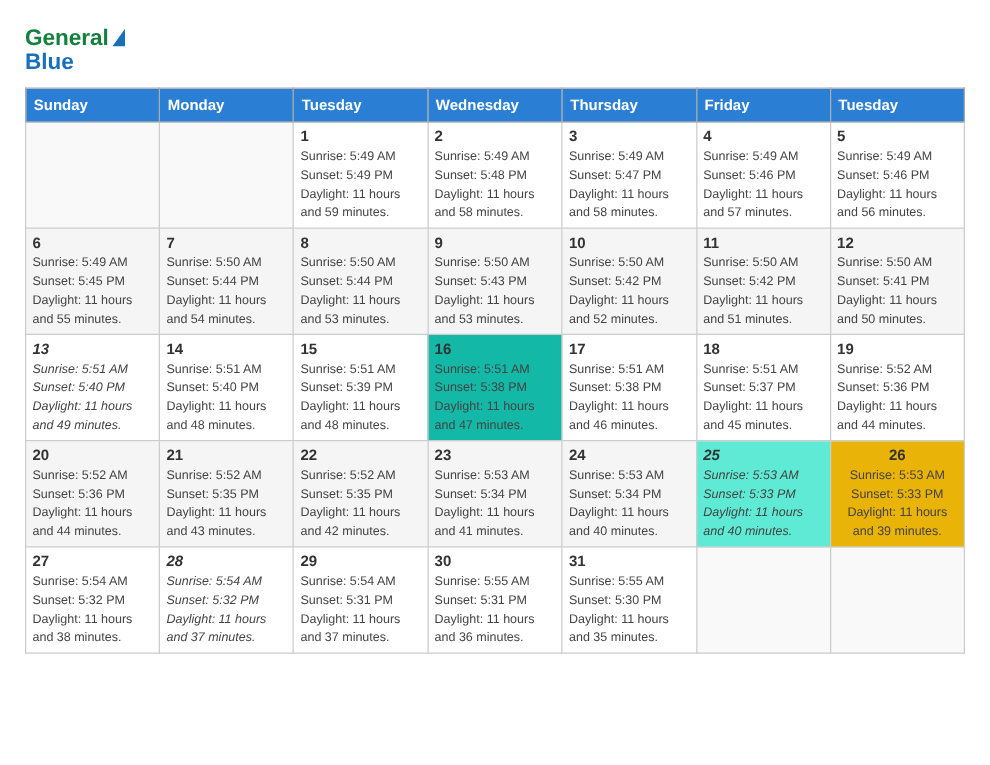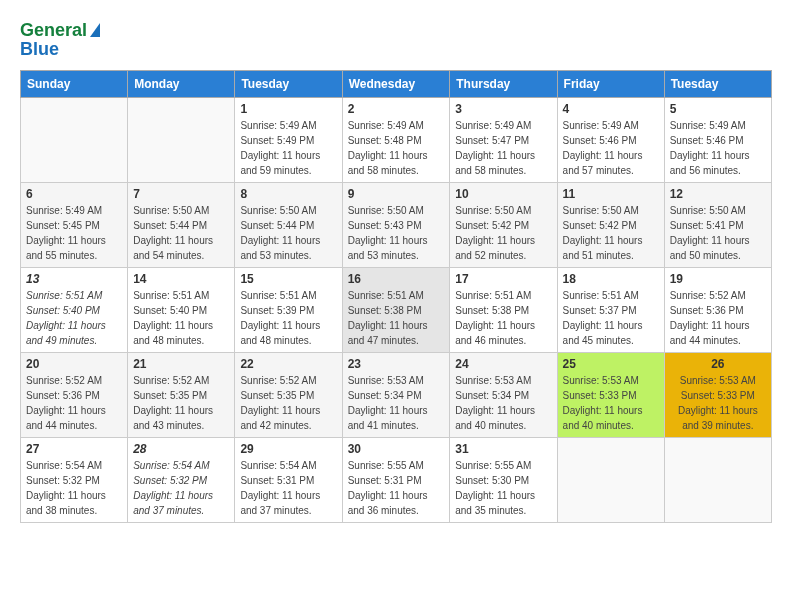--- a/index.html
+++ b/index.html
@@ -171,21 +171,21 @@
           <div class="day-info">Sunrise: 5:51 AM<br>Sunset: 5:40 PM<br>Daylight: 11 hours and 49 minutes.</div>
         </td>
         <td style="background: rgb(255, 255, 255);">
           <span class="day-num">14</span>
           <div class="day-info">Sunrise: 5:51 AM<br>Sunset: 5:40 PM<br>Daylight: 11 hours and 48 minutes.</div>
         </td>
         <td style="background: rgb(255, 255, 255); margin-left: 44px;">
           <span class="day-num">15</span>
           <div class="day-info">Sunrise: 5:51 AM<br>Sunset: 5:39 PM<br>Daylight: 11 hours and 48 minutes.</div>
         </td>
-        <td style="background: #e5e5e5;">
+        <td style="background: #14b8a6;">
           <span class="day-num">16</span>
           <div class="day-info">Sunrise: 5:51 AM<br>Sunset: 5:38 PM<br>Daylight: 11 hours and 47 minutes.</div>
         </td>
         <td style="background: rgb(255, 255, 255);">
           <span class="day-num">17</span>
           <div class="day-info">Sunrise: 5:51 AM<br>Sunset: 5:38 PM<br>Daylight: 11 hours and 46 minutes.</div>
         </td>
         <td style="background: rgb(255, 255, 255);">
           <span class="day-num">18</span>
           <div class="day-info">Sunrise: 5:51 AM<br>Sunset: 5:37 PM<br>Daylight: 11 hours and 45 minutes.</div>
@@ -209,21 +209,21 @@
           <div class="day-info">Sunrise: 5:52 AM<br>Sunset: 5:35 PM<br>Daylight: 11 hours and 42 minutes.</div>
         </td>
         <td style="background: rgb(245, 245, 245); margin-top: 14px;">
           <span class="day-num">23</span>
           <div class="day-info">Sunrise: 5:53 AM<br>Sunset: 5:34 PM<br>Daylight: 11 hours and 41 minutes.</div>
         </td>
         <td style="background: rgb(245, 245, 245);">
           <span class="day-num">24</span>
           <div class="day-info">Sunrise: 5:53 AM<br>Sunset: 5:34 PM<br>Daylight: 11 hours and 40 minutes.</div>
         </td>
-        <td style="background: #bef264;">
+        <td style="background: #5eead4; font-style: italic;">
           <span class="day-num">25</span>
           <div class="day-info">Sunrise: 5:53 AM<br>Sunset: 5:33 PM<br>Daylight: 11 hours and 40 minutes.</div>
         </td>
         <td style="background: #eab308; text-align: center;">
           <span class="day-num">26</span>
           <div class="day-info">Sunrise: 5:53 AM<br>Sunset: 5:33 PM<br>Daylight: 11 hours and 39 minutes.</div>
         </td>
       </tr>
       <tr>
         <td style="background: rgb(255, 255, 255);">

